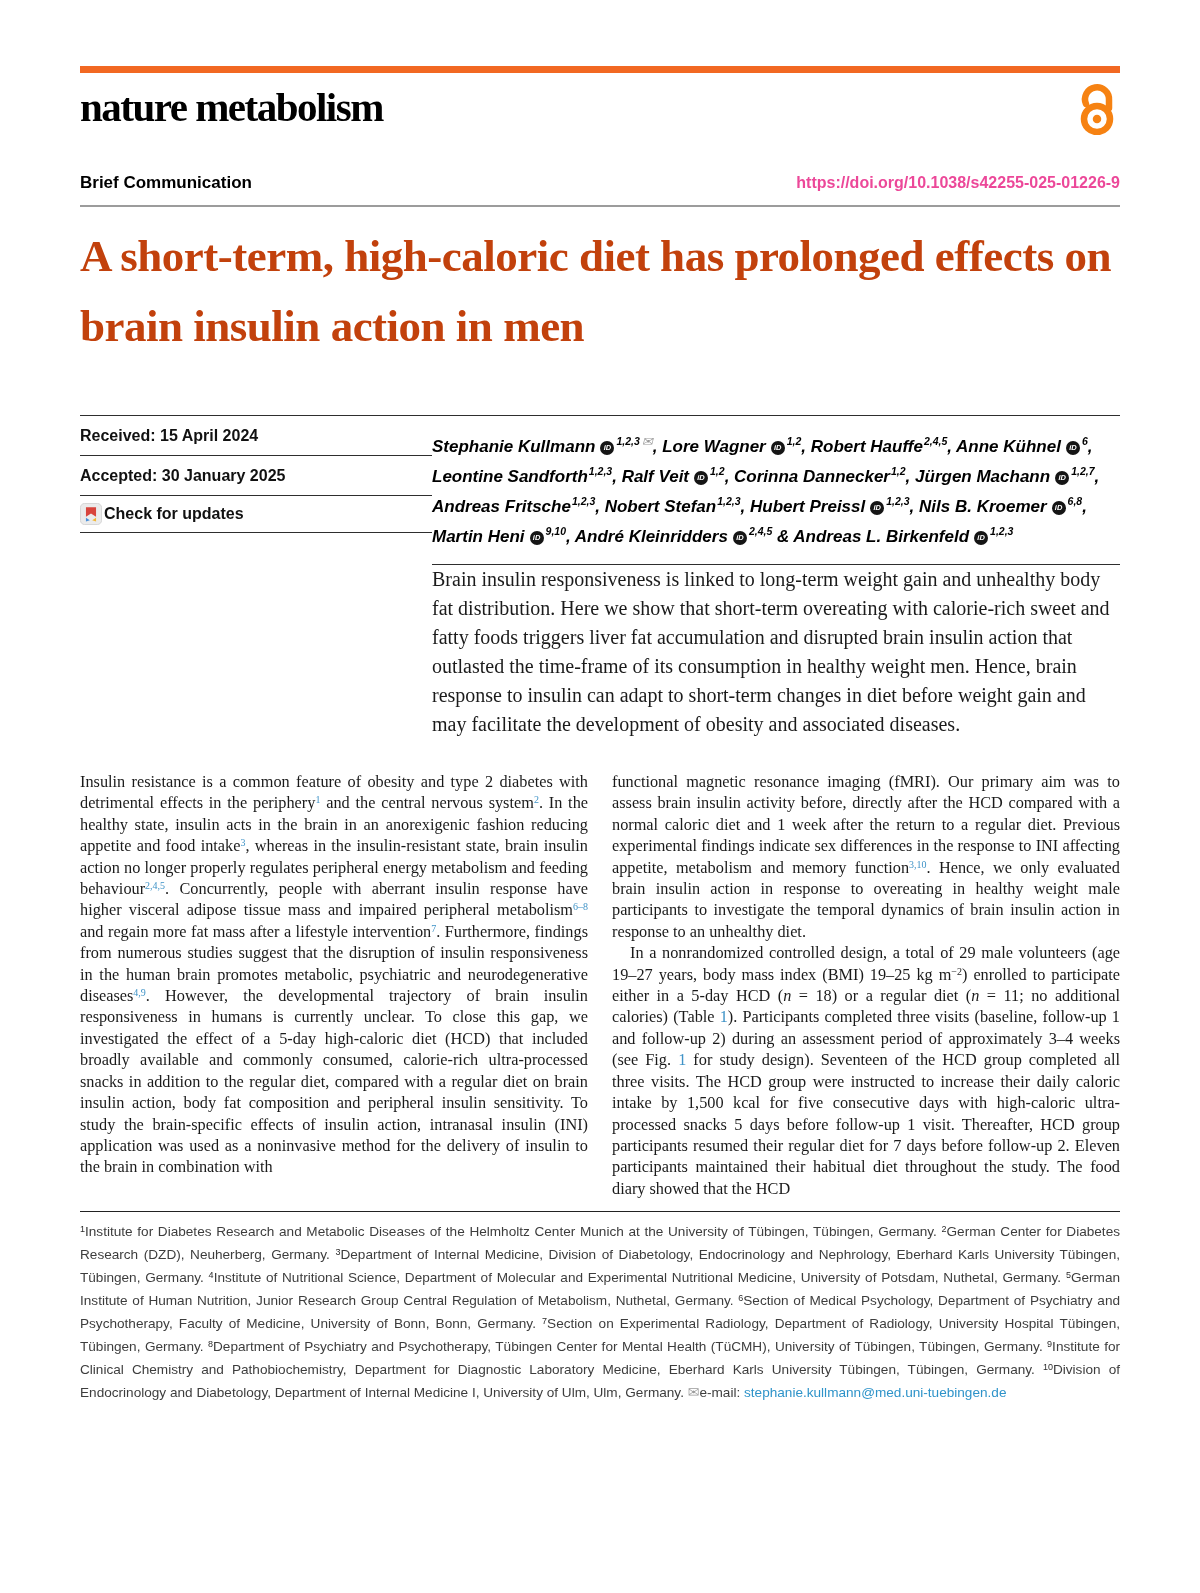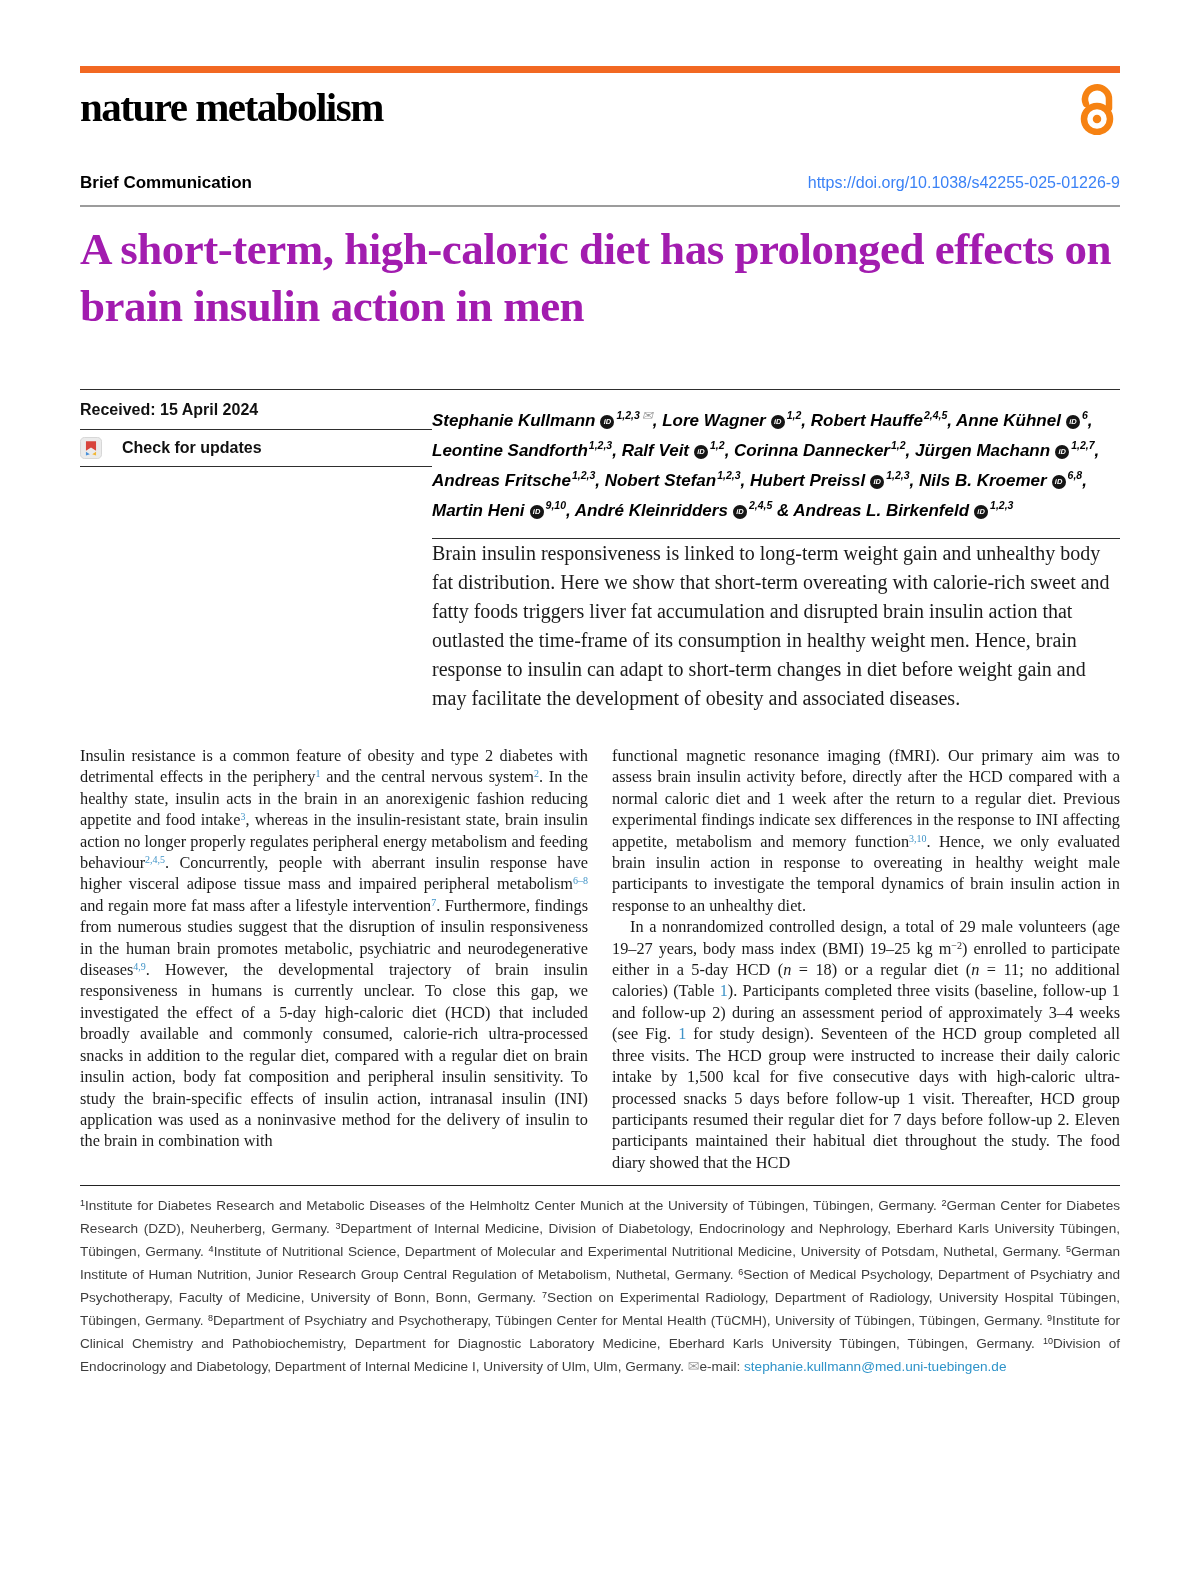--- a/index.html
+++ b/index.html
@@ -7,30 +7,30 @@
   .page{padding:0 80px;}
 
   .bar{margin-top:66px;height:7px;background:#f26822;}
 
   .masthead{display:flex;justify-content:space-between;align-items:flex-start;}
   .logo{font-family:"Liberation Serif",serif;font-weight:700;font-size:41px;letter-spacing:-1.5px;padding-top:10px;color:#000;}
   .oa{margin-top:4px;}
 
   .kicker{display:flex;justify-content:space-between;align-items:center;margin-top:34px;}
   .kicker-type{font-weight:700;font-size:17px;color:#000;}
-  .kicker-doi{font-size:16px;color:#3b82f6;text-decoration:none;font-weight:400;}
+  .kicker-doi{font-size:16px;color:#ec4899;text-decoration:none;font-weight:700;}
 
   .rule-gray{border:none;border-top:2px solid #9c9c9c;margin:12px 0 0 0;}
 
-  h1.title{font-family:"Liberation Serif",serif;font-weight:700;font-size:45px;line-height:57px;letter-spacing:-0.5px;margin:14px 0 12px 0;color:#a21caf;}
+  h1.title{font-family:"Liberation Serif",serif;font-weight:700;font-size:45px;line-height:70px;letter-spacing:-0.5px;margin:14px 0 12px 0;color:#c2410c;}
 
   .meta{display:grid;grid-template-columns:352px 1fr;margin-top:54px;align-items:start;}
   .date-row{border-top:1.6px solid #2e2e2e;padding:11px 0 10px 0;font-size:16px;font-weight:700;color:#111;}
   .date-row.serif{font-family:"Liberation Serif",serif;font-weight:400;font-size:16.5px;color:#1c1c1c;}
-  .check-row{border-top:1.6px solid #2e2e2e;border-bottom:1.6px solid #2e2e2e;padding:7px 0;display:flex;align-items:center;gap:20px;font-weight:700;font-size:16px;cursor:pointer;}
+  .check-row{border-top:1.6px solid #2e2e2e;border-bottom:1.6px solid #2e2e2e;padding:7px 0;display:flex;align-items:center;gap:2px;font-weight:700;font-size:16px;cursor:pointer;}
 
   .authors{border-top:1.6px solid #2e2e2e;padding-top:11px;font-weight:700;font-size:17px;line-height:30px;color:#000;font-style:italic;}
   .author-sup{font-size:10.5px;vertical-align:7px;margin-left:1px;line-height:0;font-weight:700;}
   .orcid{display:inline-block;width:14px;height:14px;border-radius:50%;background:#151515;color:#fff;font-size:7.5px;font-weight:700;line-height:14px;text-align:center;margin:0 1px 0 5px;vertical-align:2px;}
   .author-env{font-size:13px;color:#9a9a9a;vertical-align:6px;margin-left:2px;font-weight:400;}
 
   .abstract{border-top:1.6px solid #2e2e2e;margin-top:12px;font-family:"Liberation Serif",serif;font-size:20px;line-height:29px;color:#1b1b1b;}
 
   .columns{display:grid;grid-template-columns:1fr 1fr;column-gap:24px;margin-top:32px;}
   .body-text p{margin:0;font-family:"Liberation Serif",serif;font-size:16.3px;line-height:21.4px;text-align:justify;color:#1a1a1a;hyphens:auto;-webkit-hyphens:auto;}
@@ -72,20 +72,21 @@
   </div>
 
   <div class="rule-gray"></div>
 
   <h1 class="title">A short-term, high-caloric diet has prolonged effects on brain insulin action in men</h1>
 
   <div class="meta">
     <div>
       <div>
           <div class="date-row">Received: 15 April 2024</div>
+          <div class="date-row">Accepted: 30 January 2025</div>
         </div>
       <div class="check-row">
         <span style="display:inline-flex;">
           <svg width="22" height="22" viewBox="0 0 24 24" aria-hidden="true">
             <rect x="0.5" y="0.5" width="23" height="23" rx="4.5" fill="#ebebeb" stroke="#d2d2d2"></rect>
             <path d="M6.5 4.5 h11 v10.5 l-5.5 -3.6 -5.5 3.6 z" fill="#d8443c"></path>
             <path d="M6.5 16 l4.2 2.8 -4.2 1.4 z" fill="#4a90d9"></path>
             <path d="M17.5 16 l-4.2 2.8 4.2 1.4 z" fill="#f2b632"></path>
           </svg>
         </span>

